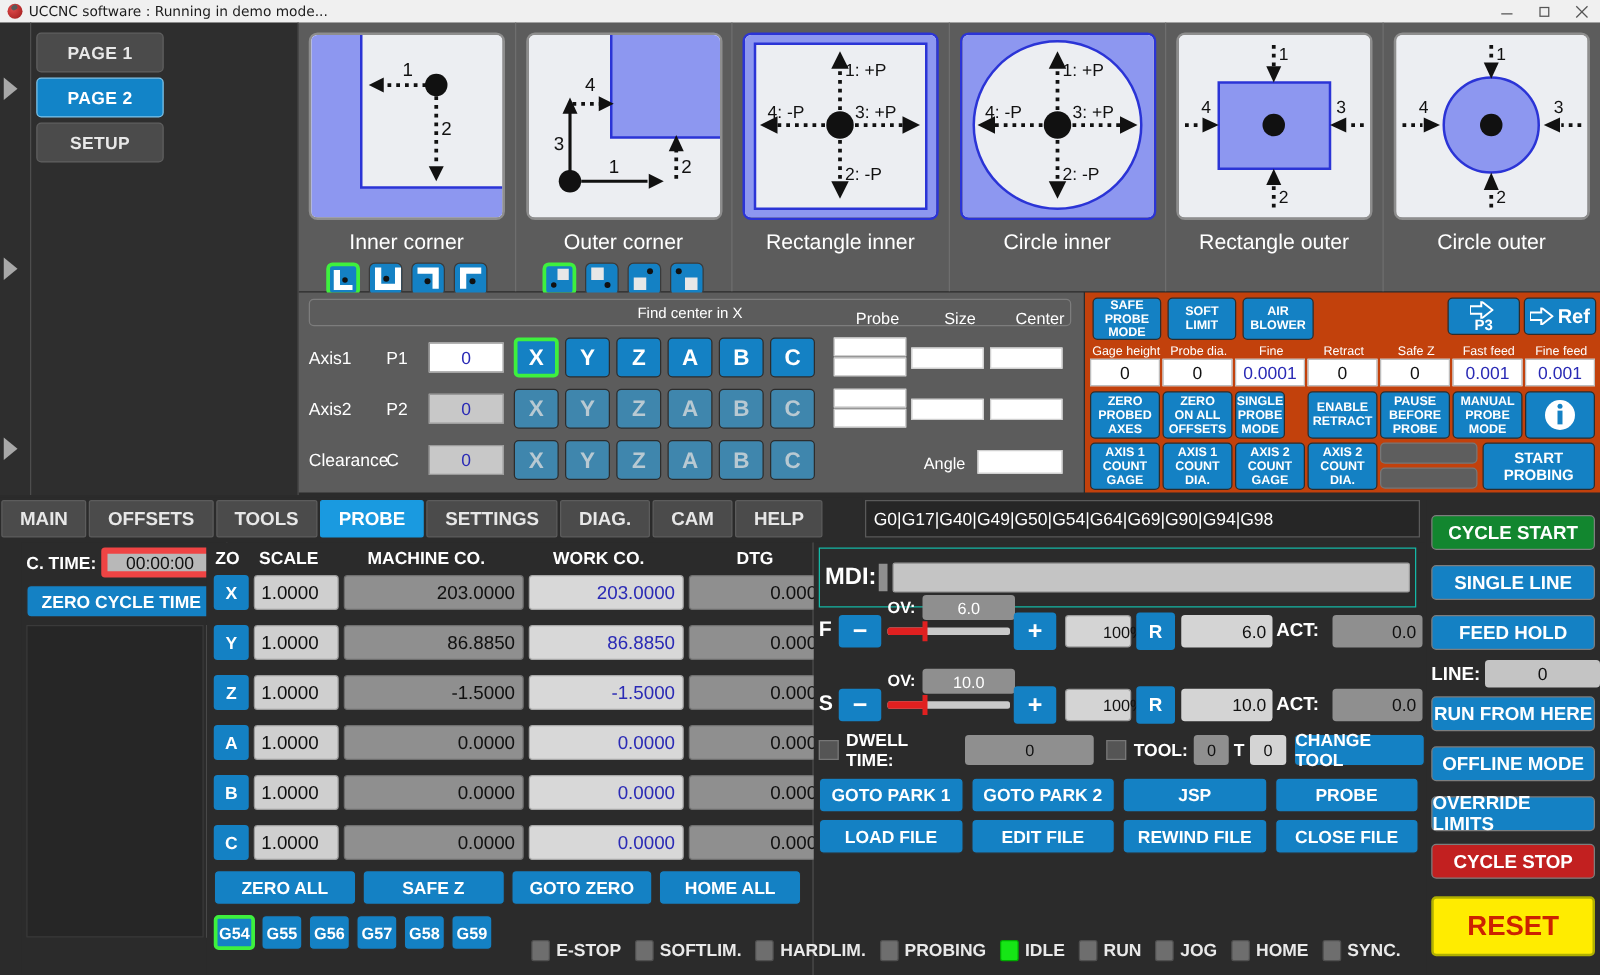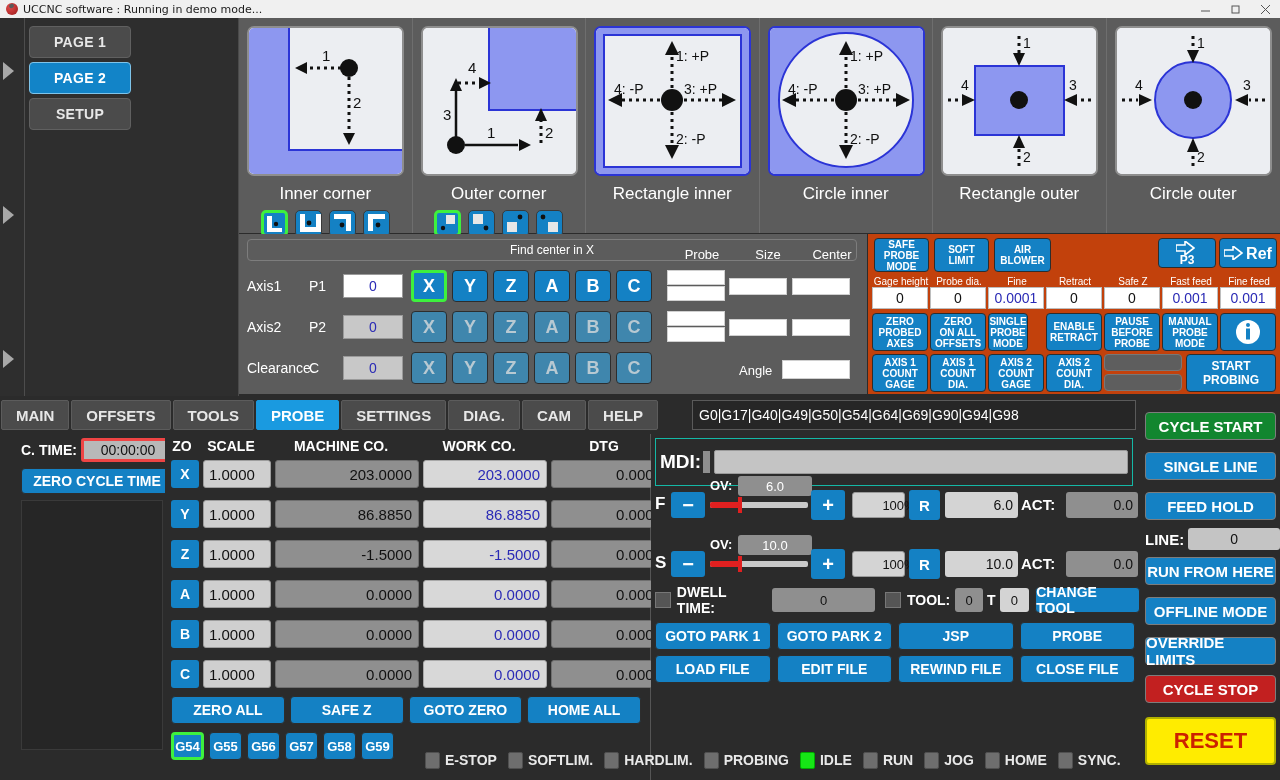--- a/index.html
+++ b/index.html
@@ -90,21 +90,21 @@
   .tab.active{background:#1a9ae0;color:#fff;border-color:#1a9ae0;}
   .gcodebar{position:absolute;left:692px;top:400px;width:444px;height:30px;background:#262626;
     border:1px solid #5a5a5a;box-sizing:border-box;color:#fff;font-size:14px;display:flex;
     align-items:center;padding-left:6px;}
 
   
   .lcol{position:absolute;left:0;top:434px;width:164px;height:346px;background:#2b2b2b;
     border-right:1px solid #555;margin-left:17px;}
   .ctime{position:absolute;left:4px;top:4px;display:flex;align-items:center;}
   .ctime .lab{color:#fff;font-size:14px;font-weight:bold;margin-right:4px;}
-  .ctime .val{width:94px;height:24px;background:#b8b8b8;border:3px solid #ef4444;box-sizing:border-box;
+  .ctime .val{width:94px;height:24px;background:#b8b8b8;border:5px solid #ef4444;box-sizing:border-box;
     display:flex;align-items:center;justify-content:center;font-size:14px;color:#111;border-radius:3px;}
   .bluebtn{background:#1481c4;color:#fff;border:1px solid #2d2d2d;border-radius:4px;box-sizing:border-box;
     display:flex;align-items:center;justify-content:center;font-size:14px;font-weight:bold;}
   .msgbox{position:absolute;left:4px;top:66px;width:142px;height:250px;background:#262626;
     border:1px solid #3a3a3a;box-sizing:border-box;}
   .vscroll{position:absolute;left:148px;top:66px;width:14px;height:250px;background:#f0f0f0;
     border:1px solid #9a9a9a;box-sizing:border-box;}
   .vscroll .arrow{width:12px;height:12px;display:flex;align-items:center;justify-content:center;
     background:#e6e6e6;}
   .vscroll .thumb{position:absolute;left:0;top:12px;width:12px;height:24px;background:#dcdcdc;

